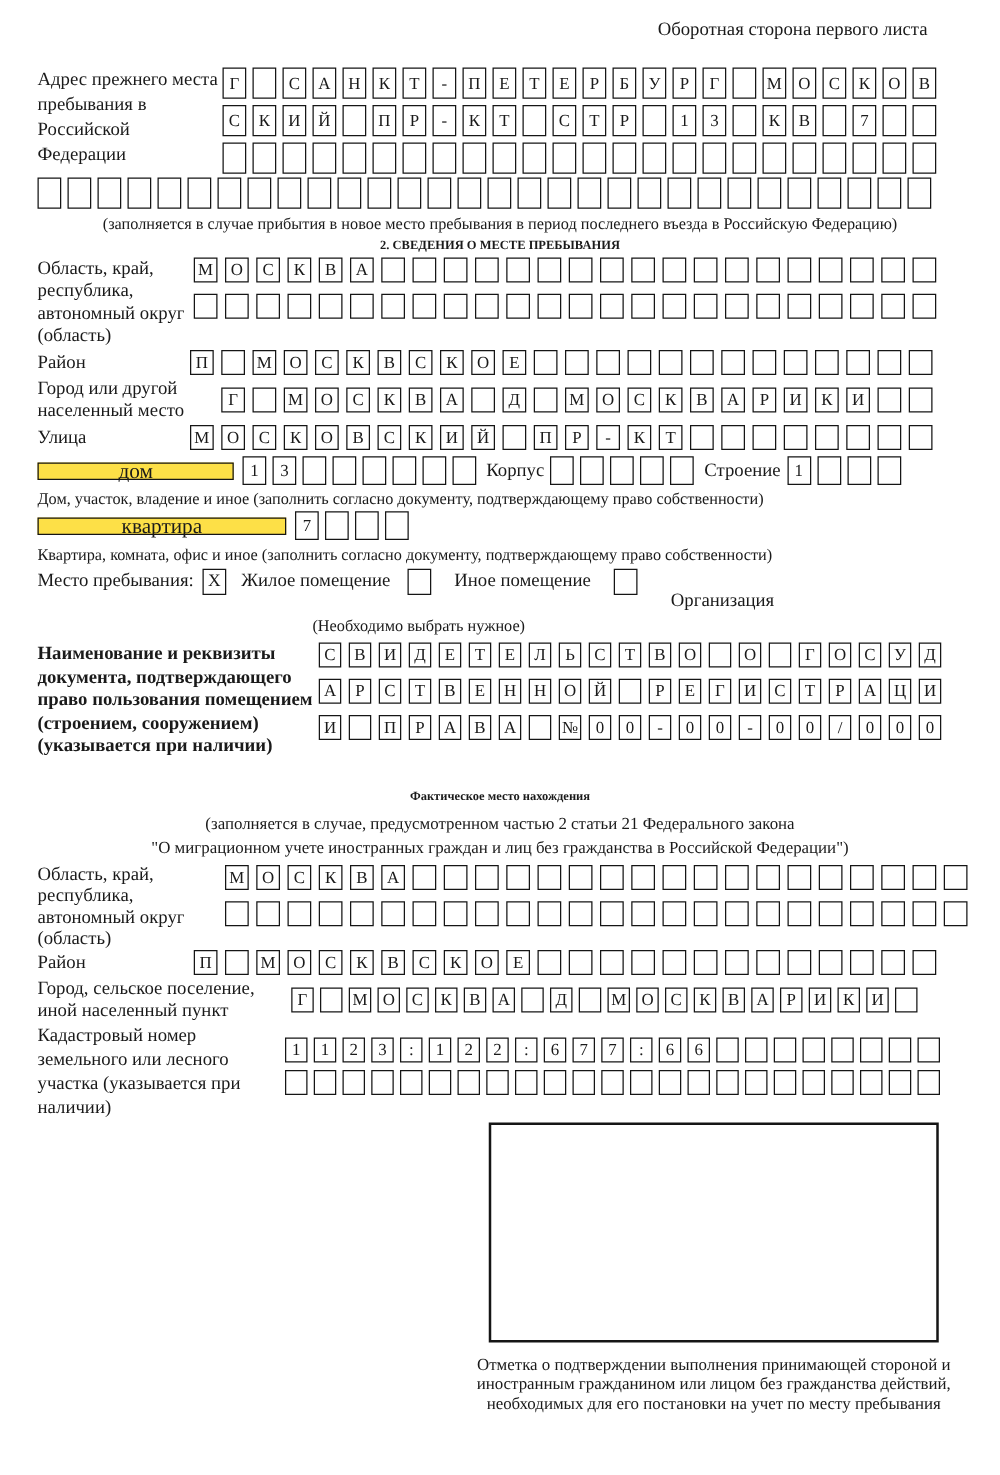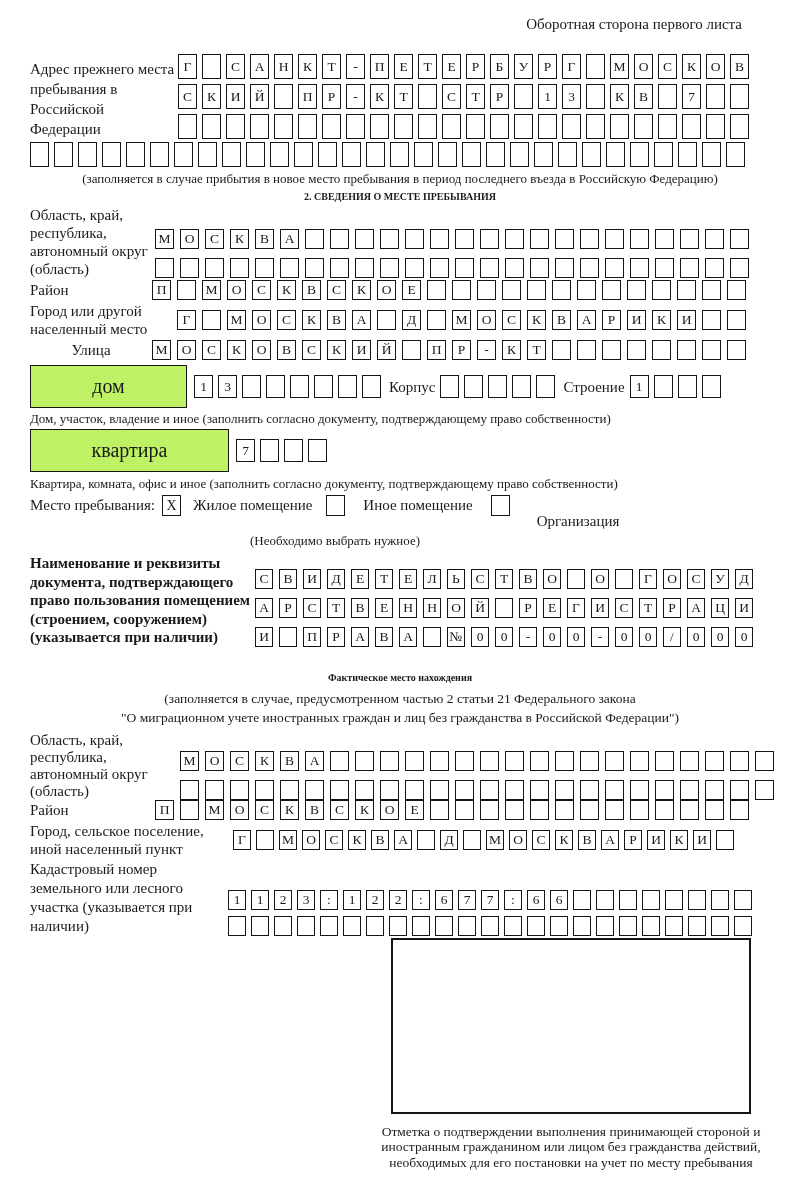--- a/index.html
+++ b/index.html
@@ -5,42 +5,42 @@
   * { margin:0; padding:0; box-sizing:border-box; }
   html,body { background:#ffffff; }
   body {
     width:800px; height:1180px;
     font-family:"Liberation Serif", serif;
     color:#1a1a1a;
     padding:16px 30px 0 30px;
     overflow:hidden;
   }
   .note { text-align:right; font-size:15px; padding-right:28px; }
-  .field { display:flex; align-items:flex-end; }
+  .field { display:flex; align-items:flex-start; }
   .flabel { font-size:15px; line-height:20px; flex-shrink:0; }
   .cellcol { display:flex; flex-direction:column; }
   .cellrow { display:flex; }
   .cell {
     border:1.5px solid #151515;
     display:flex; align-items:center; justify-content:center;
     font-size:13.5px; background:#fff; flex-shrink:0;
   }
   
   .ca .cell { width:19px; height:25px; } .ca { column-gap:5px; }
   .cb .cell { width:19px; height:20px; } .cb { column-gap:6px; }
   .cc .cell { width:18px; height:20px; } .cc { column-gap:6px; }
   .cd .cell { width:18px; height:20px; } .cd { column-gap:5px; }
   .ch .cell { width:19px; height:23px; } .ch { column-gap:5px; }
   .caption { font-size:13px; line-height:15px; }
   .center { text-align:center; }
   .sect-title { font-size:10px; font-weight:bold; text-align:center; }
   .bigbox {
-    border:1.5px solid #151515; height:43px;
+    border:1.5px solid #151515; height:14px;
     display:flex; align-items:center; justify-content:center;
-    font-size:20px; flex-shrink:0; background:#bef264;
+    font-size:17px; flex-shrink:0; background:#fde047;
   }
   .chk {
     border:1.5px solid #151515; width:19px; height:21px;
     display:flex; align-items:center; justify-content:center;
     font-size:14px; flex-shrink:0; margin-top:-2px;
   }
   .stayrow { display:flex; align-items:flex-start; font-size:15px; }
   .stamp-wrap { margin-left:337px; width:408px; }
   .stamp-box {
     width:360px; height:176px; border:2px solid #151515;
@@ -283,21 +283,21 @@
       <span class="cell">Р</span>
       <span class="cell">И</span>
       <span class="cell">К</span>
       <span class="cell">И</span>
       <span class="cell">&nbsp;</span>
       <span class="cell">&nbsp;</span>
     </div>
 </div>
 
 <div class="field" style="margin-top:2px;align-items:center;">
-  <div class="flabel" style="width:122px;text-align:center;">Улица</div>
+  <div class="flabel" style="width:122px;">Улица</div>
   <div class="cellrow cb">
       <span class="cell">М</span>
       <span class="cell">О</span>
       <span class="cell">С</span>
       <span class="cell">К</span>
       <span class="cell">О</span>
       <span class="cell">В</span>
       <span class="cell">С</span>
       <span class="cell">К</span>
       <span class="cell">И</span>

